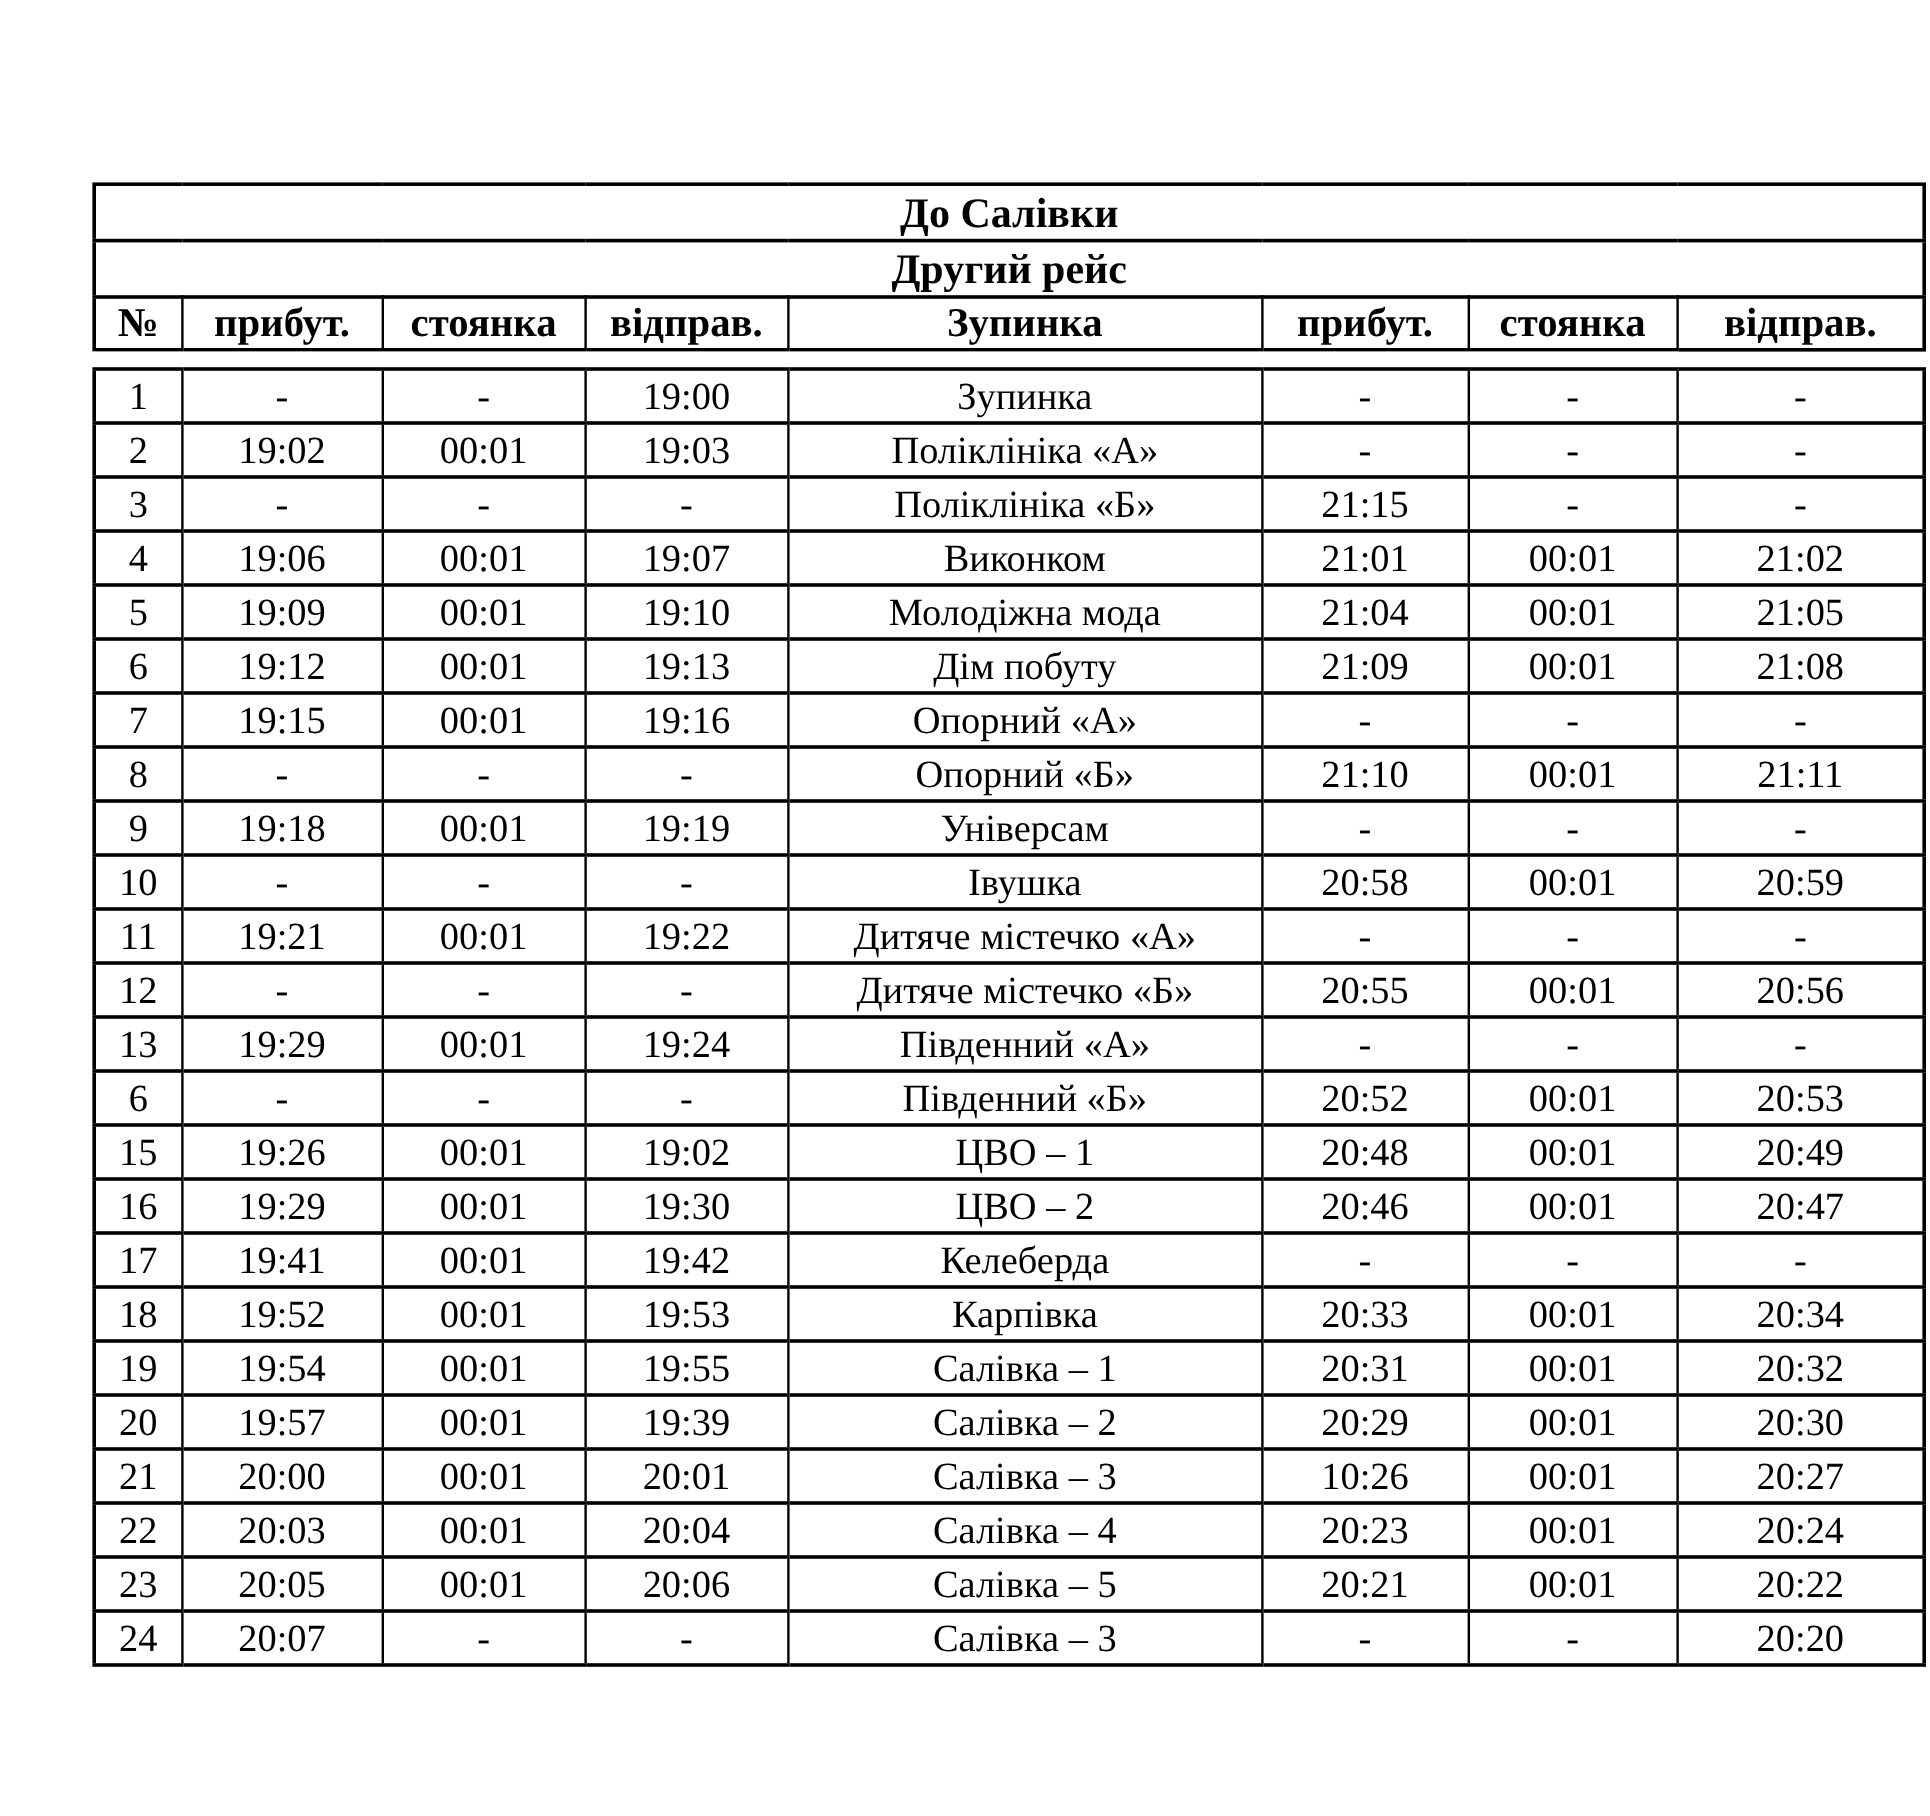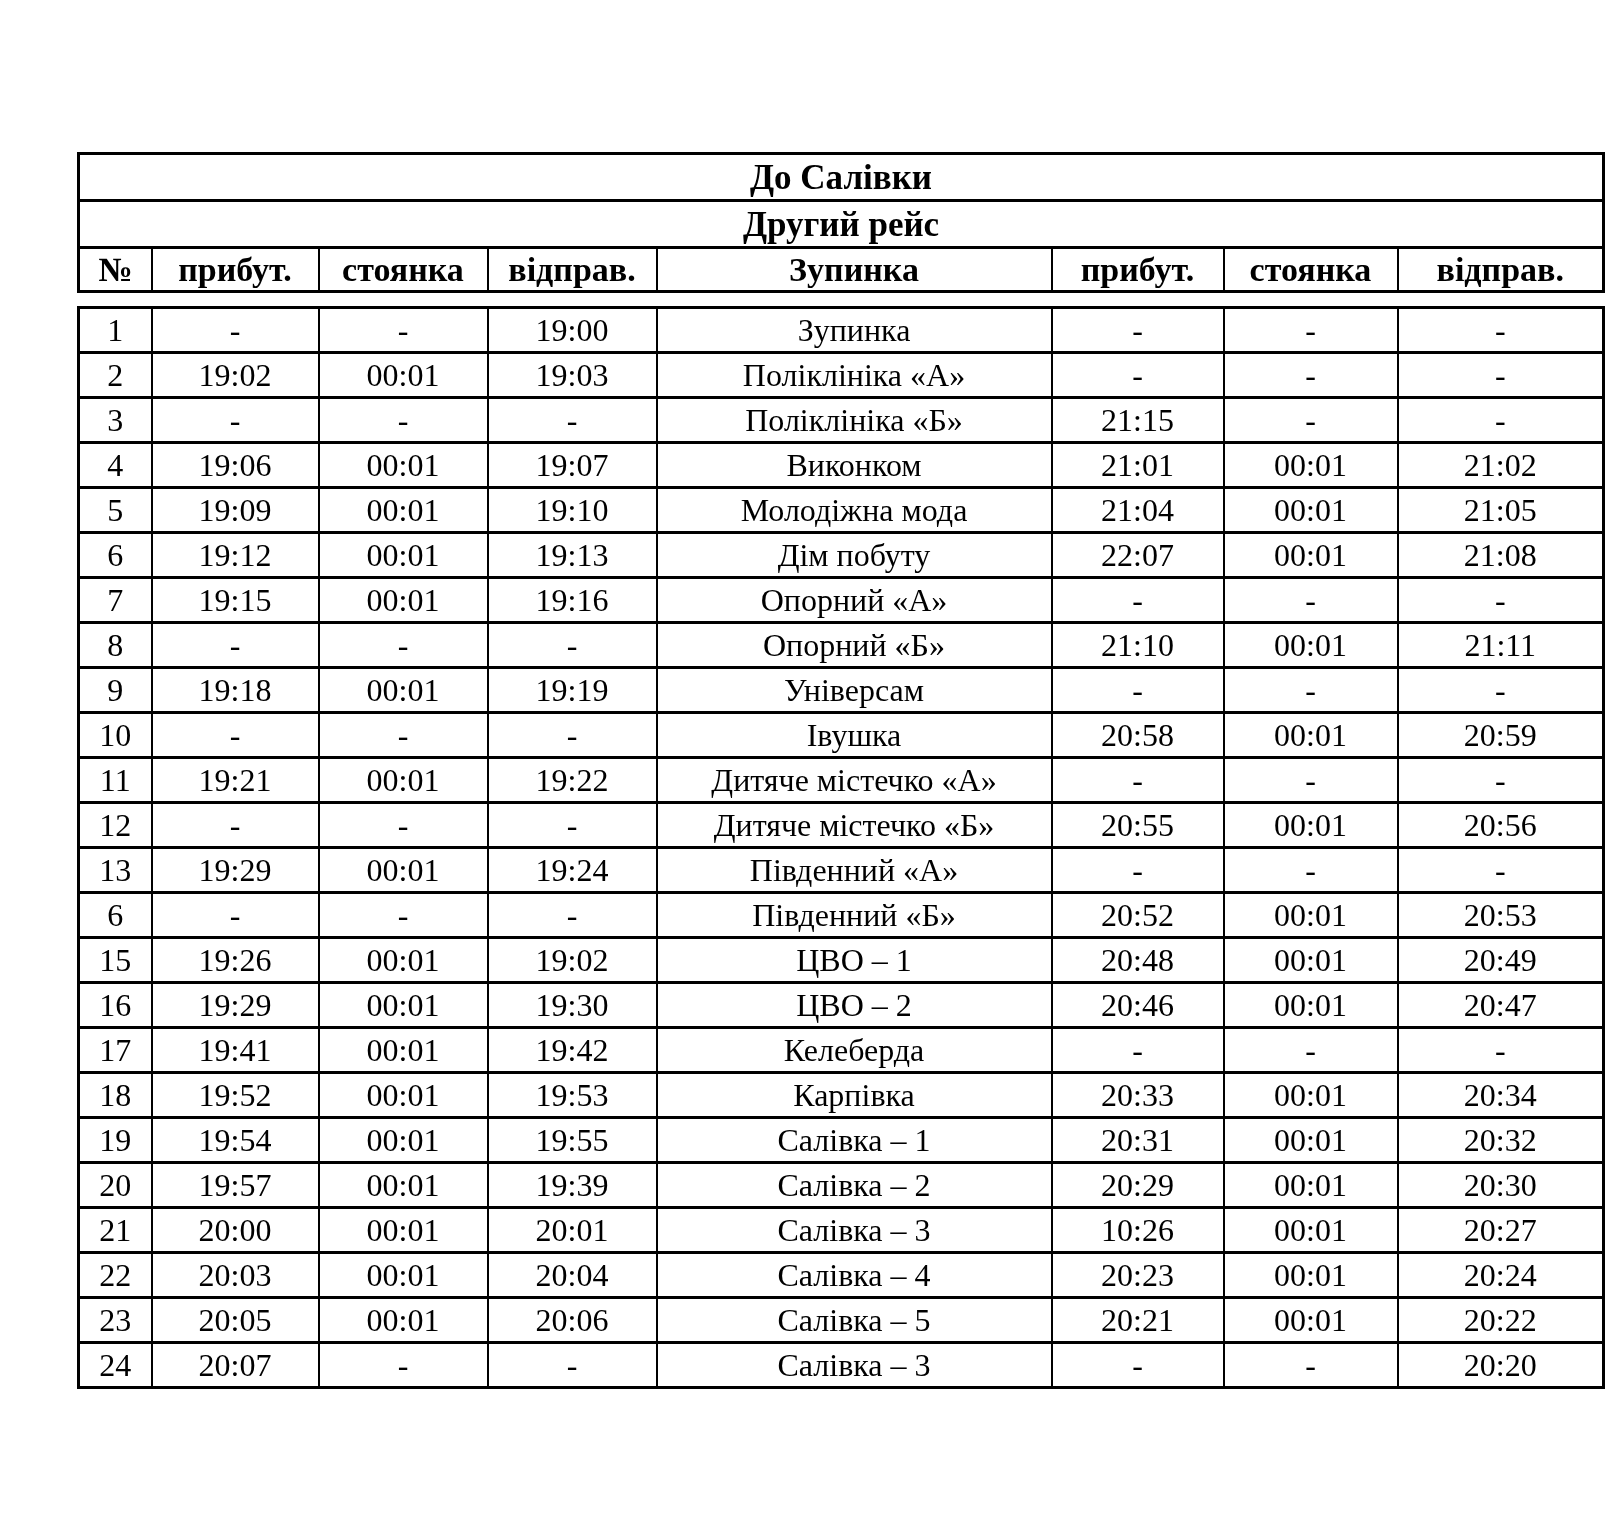--- a/index.html
+++ b/index.html
@@ -179,21 +179,21 @@
             <td>21:04</td>
             <td>00:01</td>
             <td>21:05</td>
           </tr>
           <tr>
             <td>6</td>
             <td>19:12</td>
             <td>00:01</td>
             <td>19:13</td>
             <td>Дім побуту</td>
-            <td>22:07</td>
+            <td>21:09</td>
             <td>00:01</td>
             <td>21:08</td>
           </tr>
           <tr>
             <td>7</td>
             <td>19:15</td>
             <td>00:01</td>
             <td>19:16</td>
             <td>Опорний «А»</td>
             <td>-</td>

